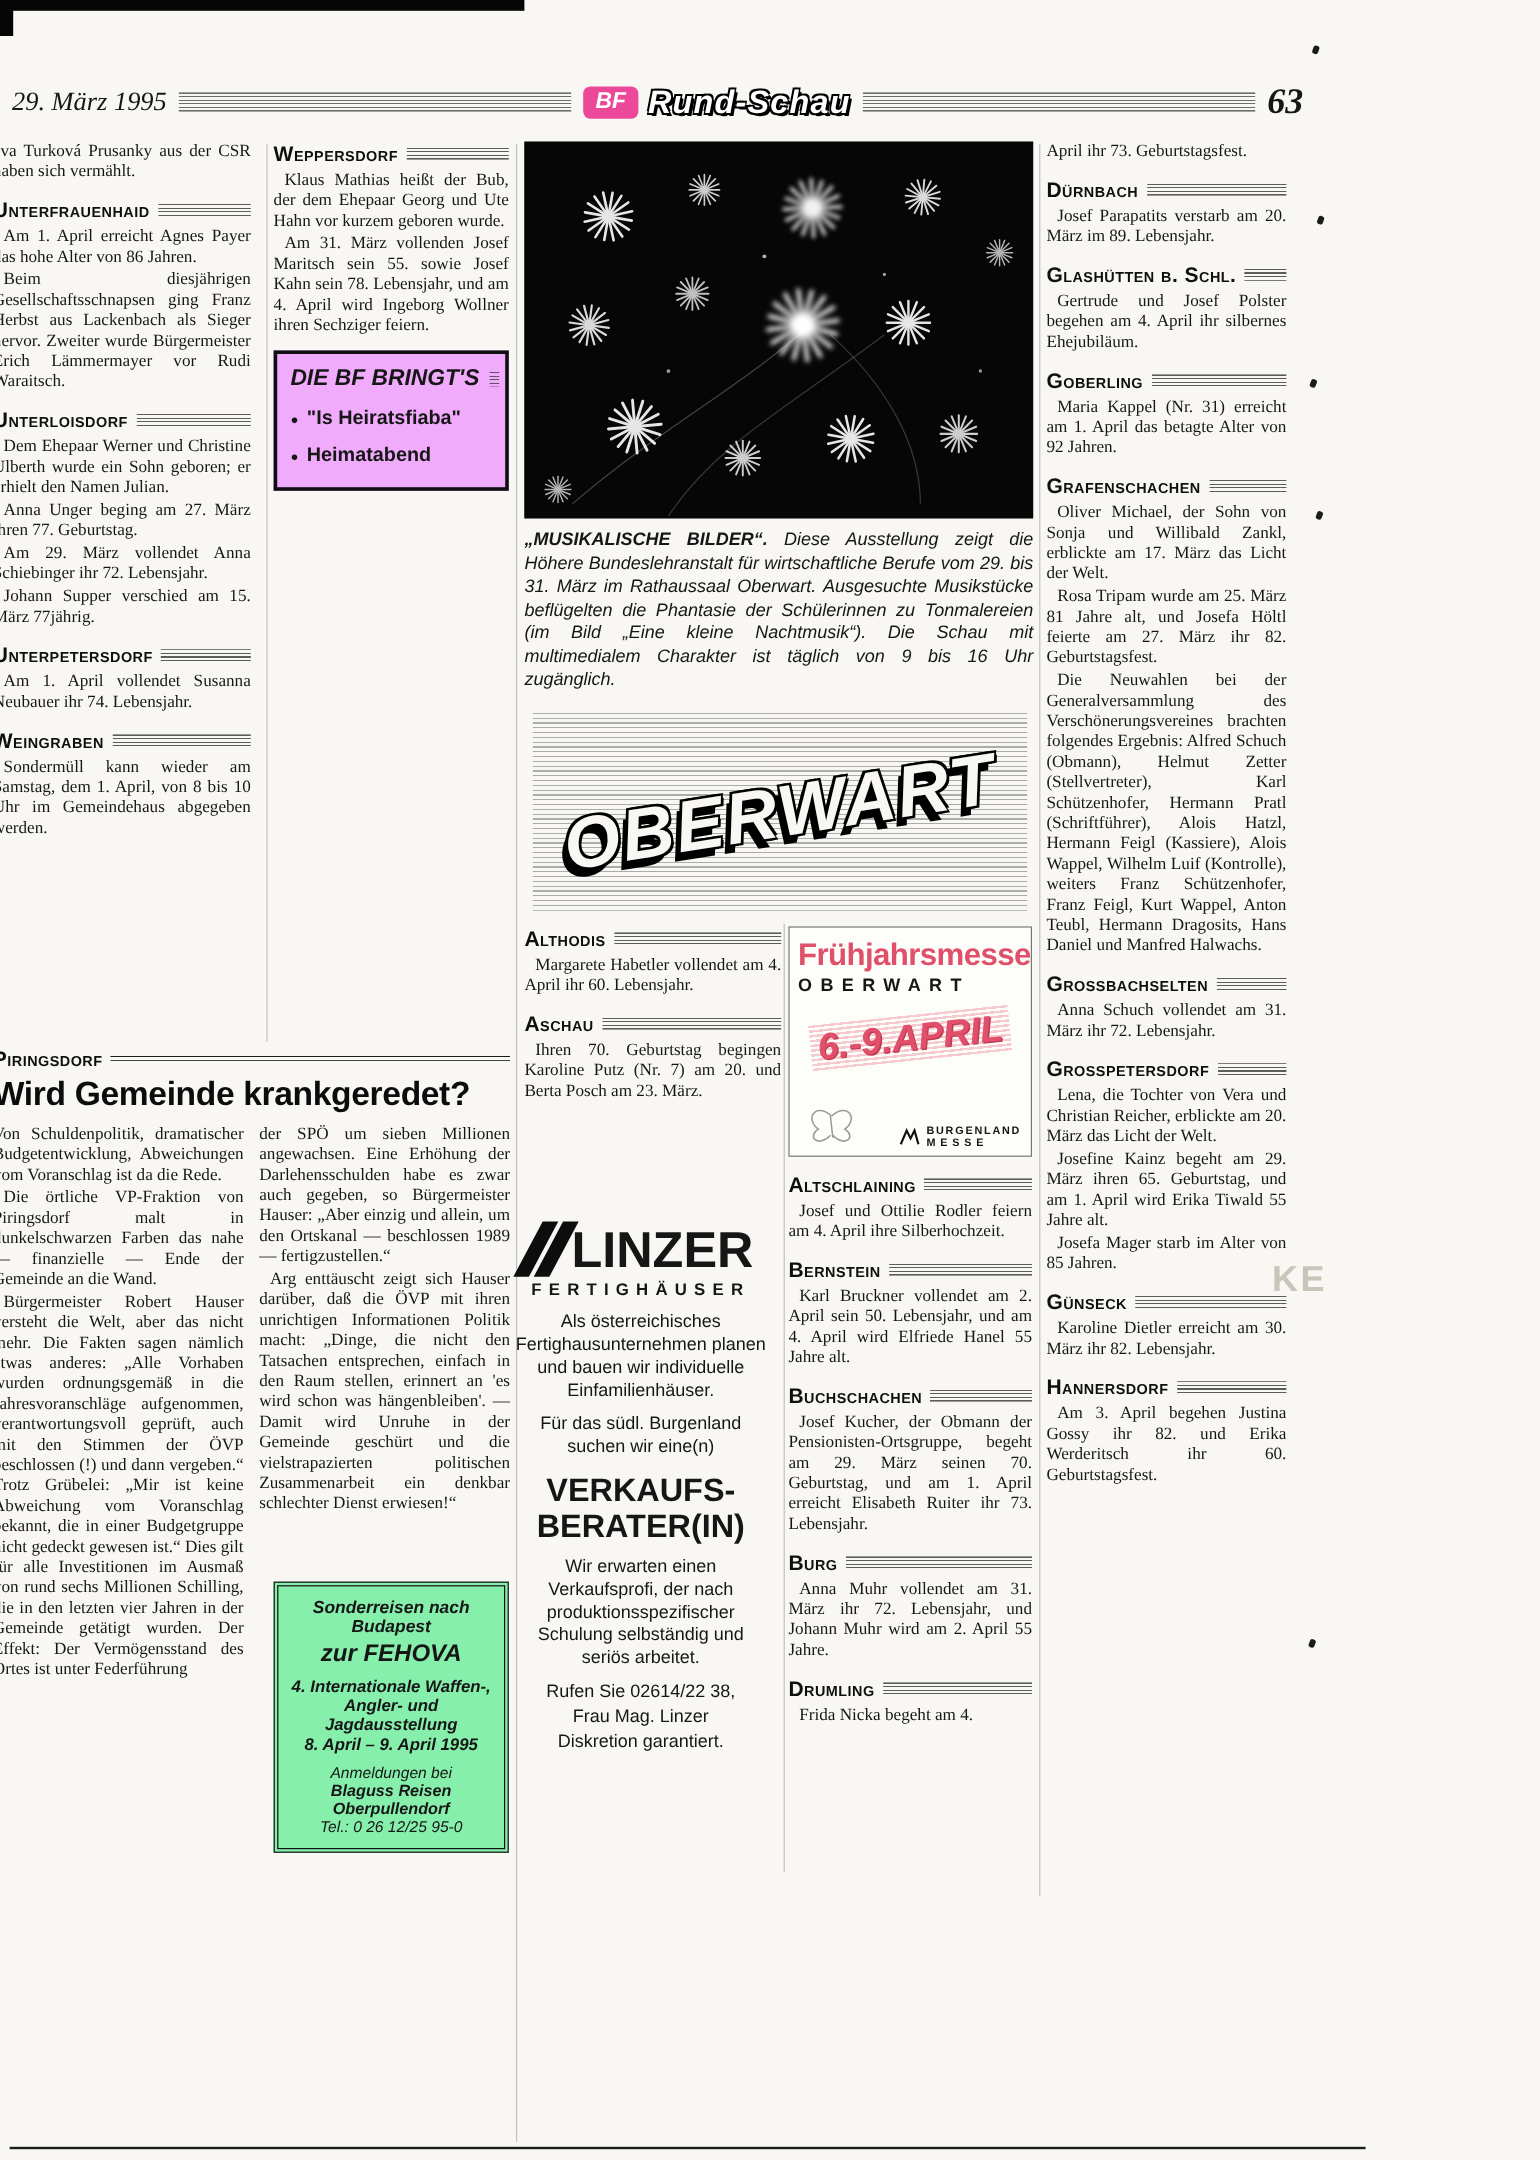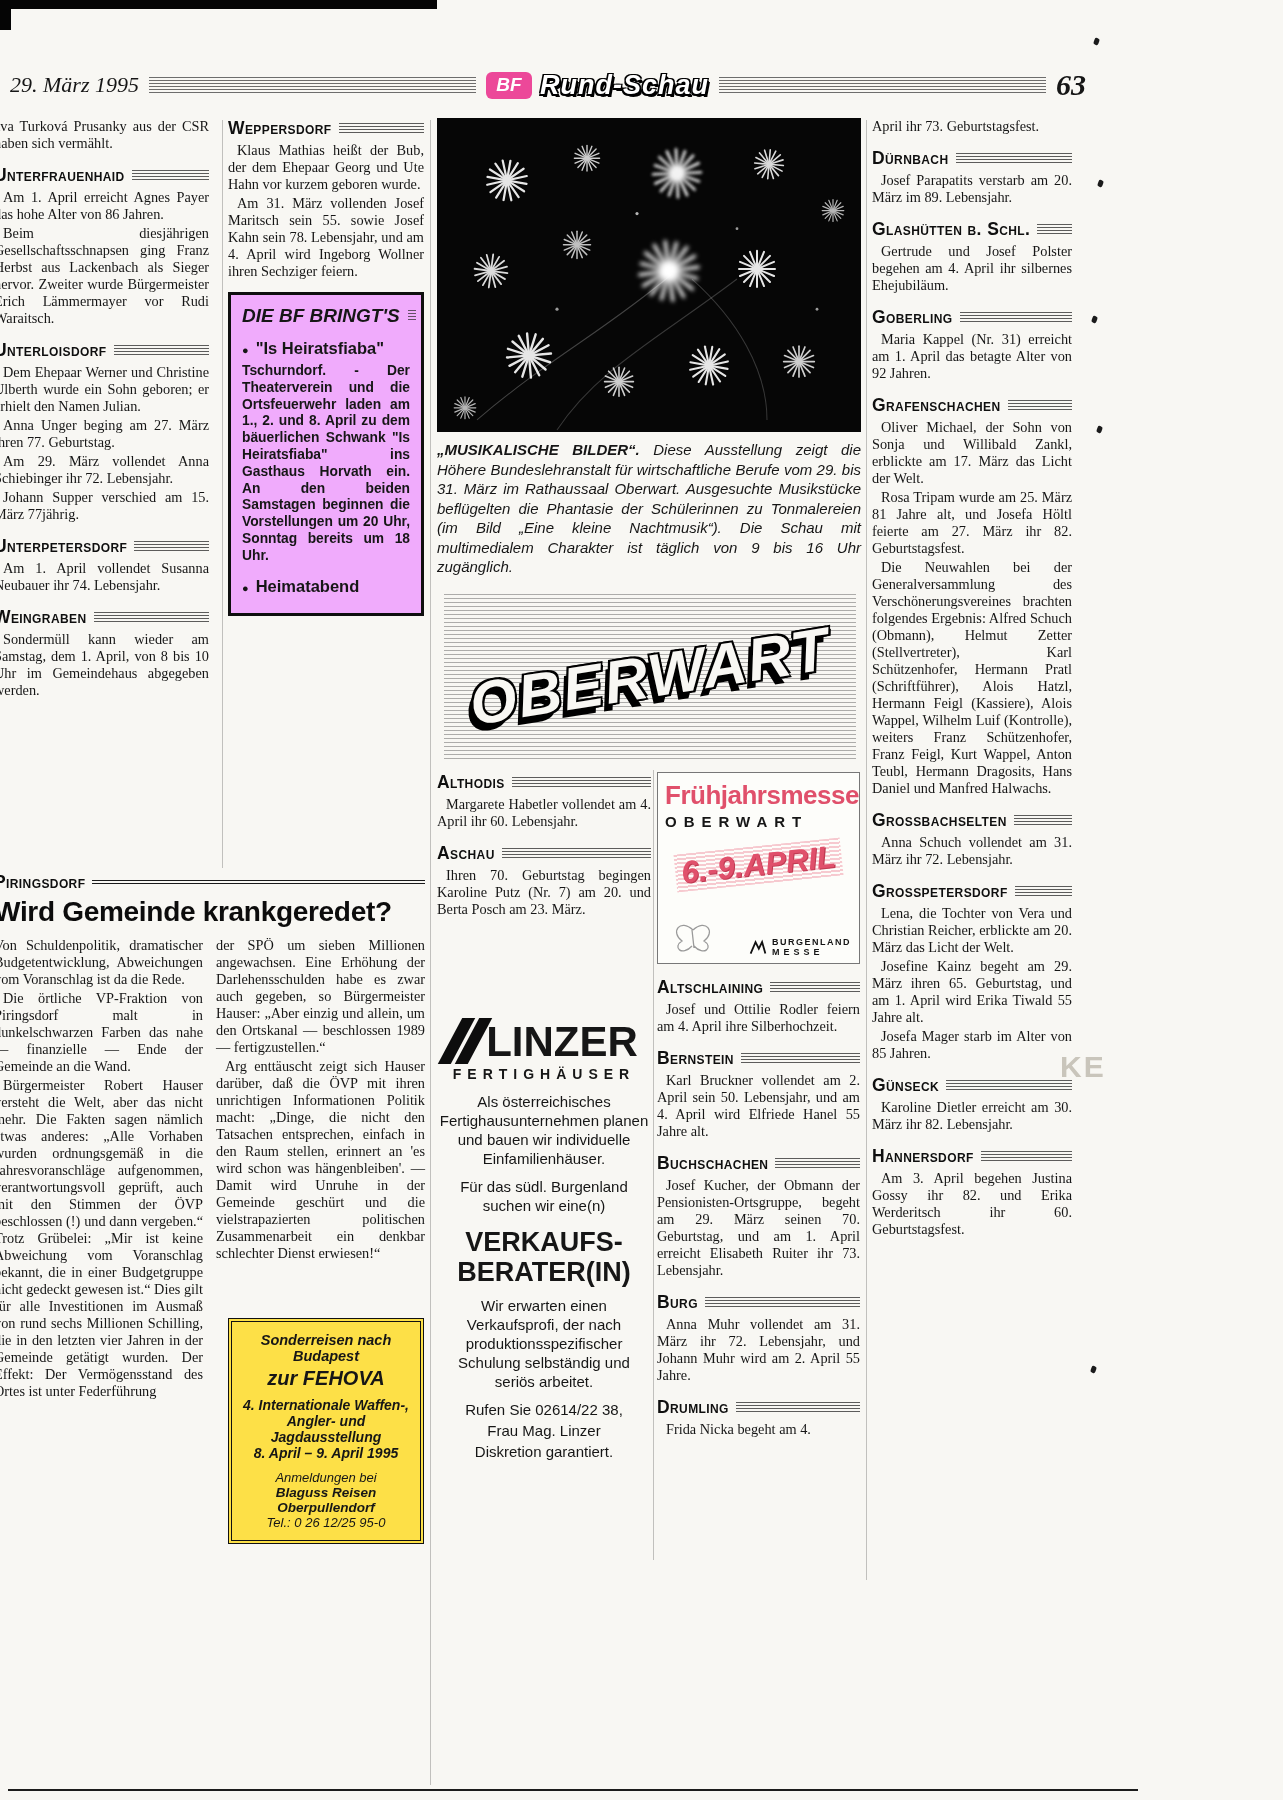--- a/index.html
+++ b/index.html
@@ -64,21 +64,21 @@
   .bfbox {margin-top:12px; border:3px solid #0f0f0f; padding:10px 11px 12px; font-family:"Liberation Sans",sans-serif; background:#f0abfc;}
   .bfhead {display:flex; align-items:center; font-weight:900; font-style:italic; font-size:19px; white-space:nowrap;}
   .bfhead::after {content:""; flex:1 0 8px; height:12px; margin-left:8px;
       background:repeating-linear-gradient(180deg, rgba(40,40,40,.7) 0 1px, transparent 1px 3px);}
   .itemt {display:flex; align-items:baseline; gap:7px; font-weight:800; font-size:16.5px; margin:12px 0 5px;}
   .bullet {font-size:11px; line-height:1;}
   .itemb {margin:0; font-weight:700; font-size:13.8px; line-height:16.8px; text-align:justify;}
 
   
   .fehova {position:absolute; left:228px; top:1318px; width:196px; border:4px double #111; padding:10px 8px;
-           text-align:center; font-family:"Liberation Sans",sans-serif; font-style:italic; background:#fde047;}
+           text-align:center; font-family:"Liberation Sans",sans-serif; font-style:italic; background:#86efac;}
   .fh0 {font-weight:700; font-size:14.5px;}
   .fh1 {font-weight:900; font-size:20px; margin:3px 0 7px;}
   .fh2,.fh3 {font-weight:800; font-size:14px;}
   .fh4 {font-weight:800; font-size:14px; margin-bottom:9px;}
   .fh5,.fh7 {font-size:13px;}
   .fh6 {font-weight:800; font-size:13.5px;}
 
   
   .photo {position:absolute; left:437px; top:118px; width:424px; height:314px; background:#000;}
   .caption {position:absolute; left:437px; top:440px; width:424px; margin:0;
@@ -86,21 +86,21 @@
   .cap-lead {font-weight:800;}
 
   
   .oberwart {position:absolute; left:444px; top:594px; width:412px; height:165px; display:flex; align-items:center; justify-content:center;
              background:repeating-linear-gradient(180deg, rgba(80,80,80,.45) 0 1px, transparent 1px 4px);}
   .obtxt {font-family:"Liberation Sans",sans-serif; font-weight:900; font-style:italic; font-size:60px; letter-spacing:2px;
           color:#f8f7f3; transform:rotate(-9deg);
           text-shadow:-2px -2px 0 #000, 2px -2px 0 #000, -2px 2px 0 #000, 2px 2px 0 #000, -6px 7px 0 #000;}
 
   
-  .linzer {position:absolute; left:437px; top:1012px; width:214px; text-align:center; font-family:"Liberation Sans",sans-serif;}
+  .linzer {position:absolute; left:427px; top:1012px; width:214px; text-align:center; font-family:"Liberation Sans",sans-serif;}
   .lzlogo {display:flex; align-items:flex-end; justify-content:center; height:52px;}
   .sl {width:13px; height:46px; background:#0d0d0d; transform:skewX(-28deg); margin-right:4px;}
   .lzname {font-weight:900; font-size:42px; line-height:44px; margin-left:2px;}
   .lzsub {font-weight:600; font-size:14px; letter-spacing:6px; margin:2px 0 10px;}
   .lzp {margin:9px 0; font-size:15px; line-height:19px;}
   .vk {font-weight:900; font-size:27px; line-height:30px;}
   .vk.first {margin-top:12px;}
   .lzline {margin:2px 0; font-size:15px; line-height:19px;}
 
   
@@ -224,21 +224,20 @@
   <div class="col" id="col2">
     <div class="h">Weppersdorf</div>
     <p class="p">Klaus Mathias heißt der Bub, der dem Ehepaar Georg und Ute Hahn vor kurzem geboren wurde.</p>
     <p class="p">Am 31. März vollenden Josef Maritsch sein 55. sowie Josef Kahn sein 78. Lebensjahr, und am 4. April wird Ingeborg Wollner ihren Sechziger feiern.</p>
     <div class="bfbox">
       <div class="bfhead">DIE BF BRINGT'S</div>
       <div class="itemt">
         <span class="bullet">●</span>
         <span>"Is Heiratsfiaba"</span>
       </div>
-      <p class="itemb">Tschurndorf. - Der Theaterverein und die Ortsfeuerwehr laden am 1., 2. und 8. April zu dem bäuerlichen Schwank "Is Heiratsfiaba" ins Gasthaus Horvath ein. An den beiden Samstagen beginnen die Vorstellungen um 20 Uhr, Sonntag bereits um 18 Uhr.</p>
       <div class="itemt">
         <span class="bullet">●</span>
         <span>Heimatabend</span>
       </div>
     </div>
   </div>
 
   <div class="fehova">
     <div class="fh0">Sonderreisen nach Budapest</div>
     <div class="fh1">zur FEHOVA</div>

